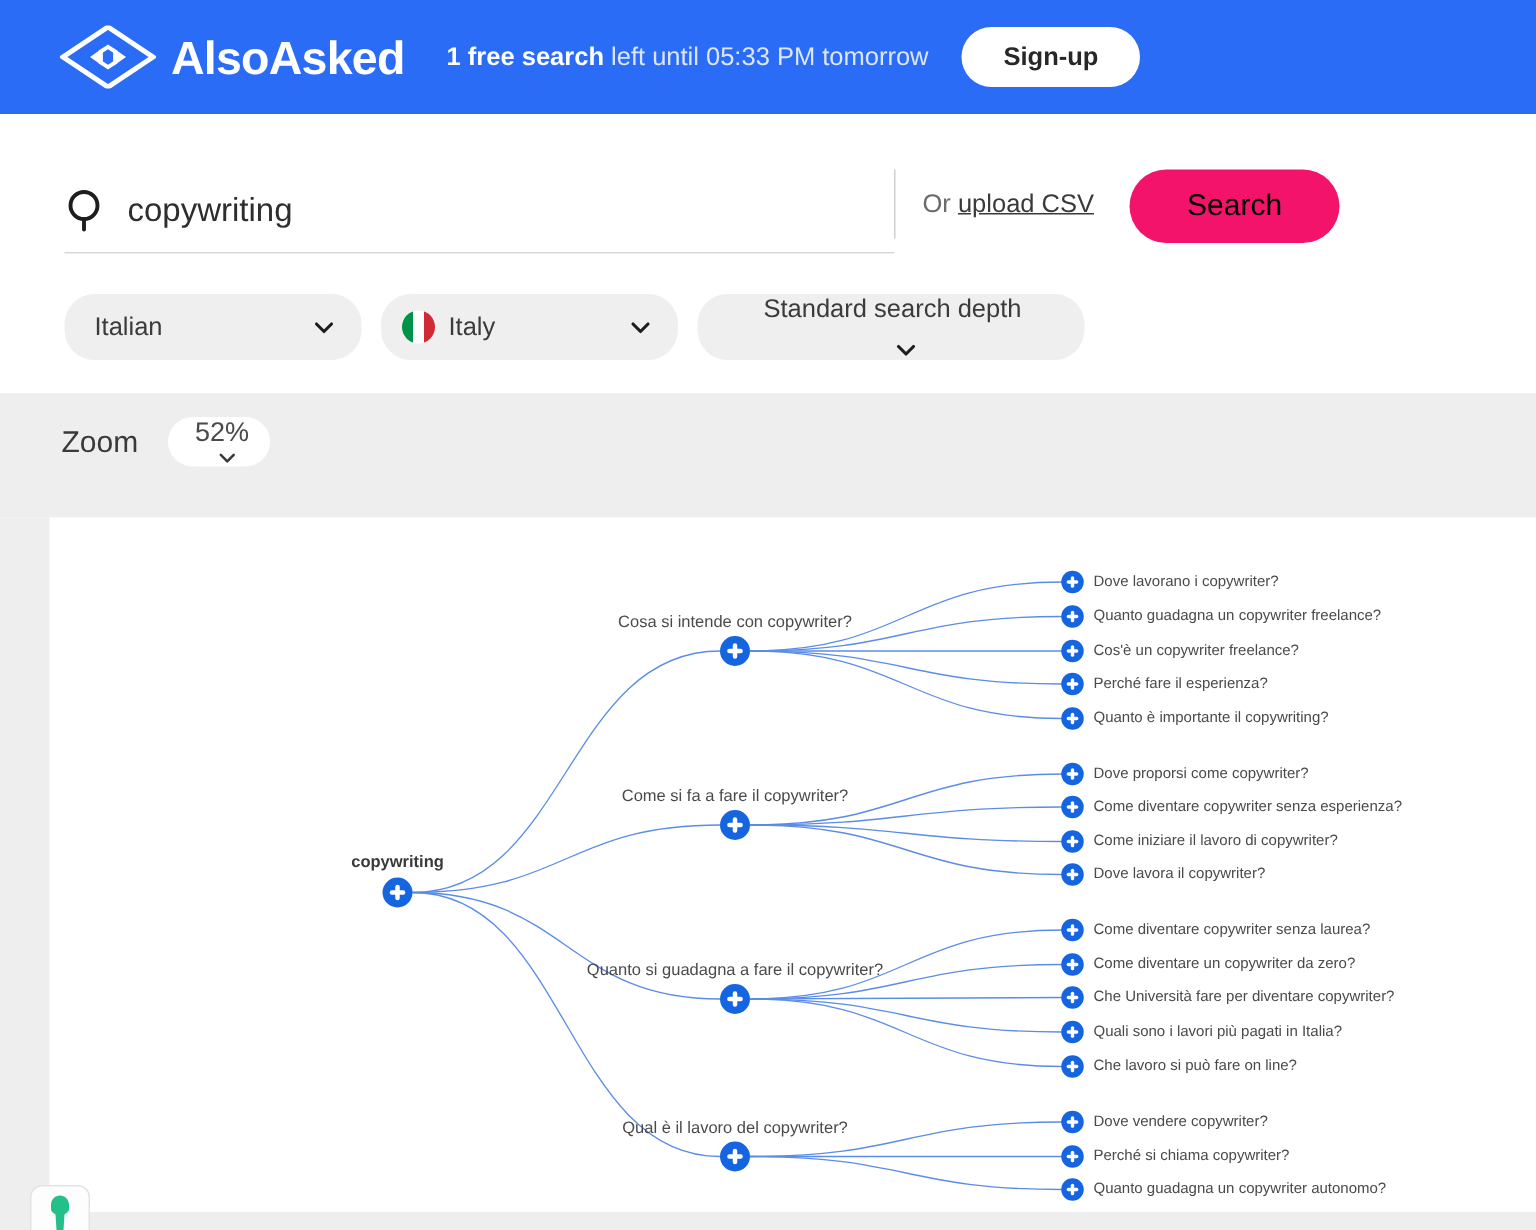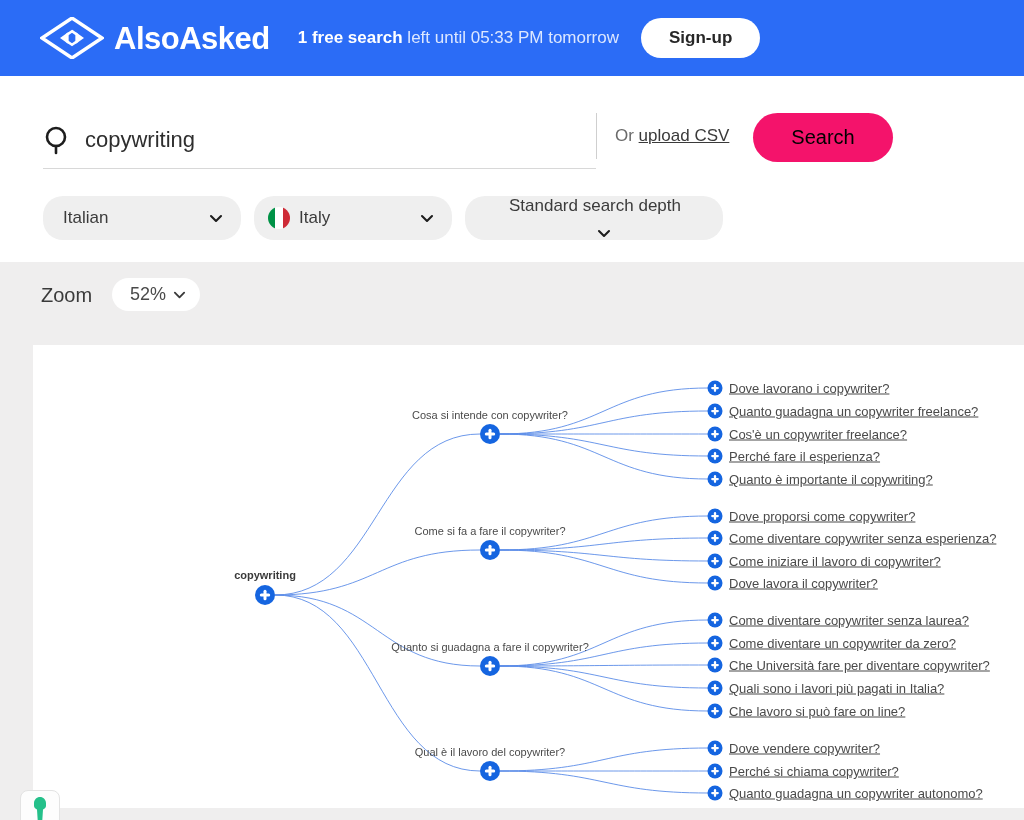--- a/index.html
+++ b/index.html
@@ -101,42 +101,42 @@
     background: #efeeee;
   }
   .zoom-label {
     position: absolute; left: 41px; top: 22px;
     font-size: 20px; color: #3a3a3a;
   }
   .zoom-pill {
     position: absolute; left: 112px; top: 16px;
     background: #ffffff; border-radius: 17px; height: 33px;
     display: flex; align-items: center; padding: 0 14px 0 18px;
-    cursor: pointer; font-size: 18px; color: #4a4a4a;
+    cursor: pointer; font-size: 18px; color: #4a4a4a; flex-direction: column;
   }
   .zoom-pill .caret { margin-left: 7px; width: 13px; height: 13px; }
 
   
   .canvas-outer {
     position: absolute; left: 0; top: 345px; width: 1024px; height: 475px;
     background: #efeeee;
   }
   .canvas {
     position: absolute; left: 33px; top: 0; width: 991px; height: 463px;
     background: #ffffff; overflow: hidden;
   }
   .canvas svg { position: absolute; left: 0; top: 0; }
 
   .node-label {
     position: absolute; font-size: 11px; color: #4a4a4a;
     white-space: nowrap; transform: translate(-50%, 0);
   }
   .leaf-label {
-    position: absolute; font-size: 13px; color: #4a4a4a;
-    white-space: nowrap; transform: translate(0, -50%); text-decoration: underline;
+    position: absolute; font-size: 10px; color: #4a4a4a;
+    white-space: nowrap; transform: translate(0, -50%);
   }
   .root-label {
     position: absolute; font-size: 11px; color: #3a3a3a; font-weight: bold;
     white-space: nowrap; transform: translate(-50%, 0);
   }
 
   
   .privacy-widget {
     position: absolute; left: 20px; top: 790px;
     width: 40px; height: 42px;

